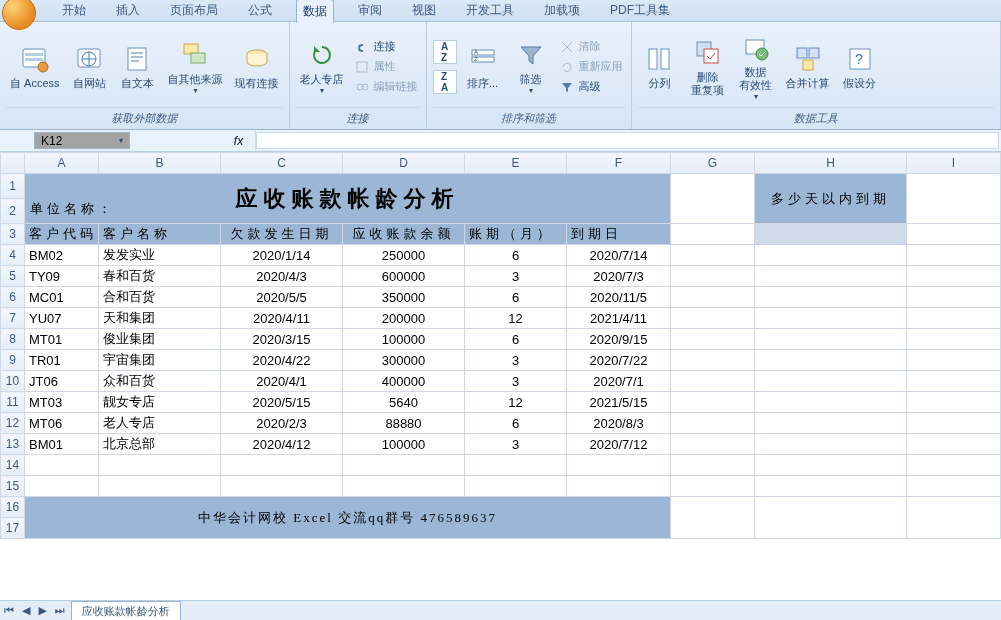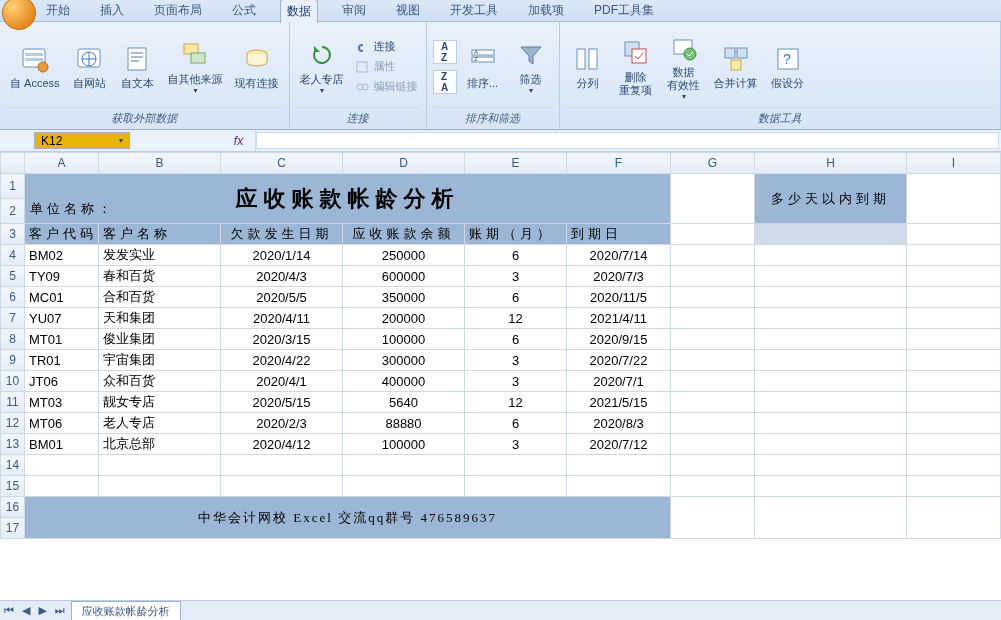--- a/index.html
+++ b/index.html
@@ -12,21 +12,21 @@
     overflow: hidden;
     position: relative;
   }
   
   .ribbon-tabs {
     display: flex;
     align-items: center;
     height: 22px;
     background: linear-gradient(#dbe8f7, #cfe0f2);
     border-bottom: 1px solid #a8c0db;
-    padding-left: 40px;
+    padding-left: 56px;
     gap: 18px;
     color: #3b5a82;
   }
   .ribbon-tabs .tab {
     padding: 3px 6px;
     cursor: pointer;
   }
   .ribbon-tabs .tab.active {
     background: #e8f0fa;
     border: 1px solid #9ab3cf;
@@ -98,31 +98,31 @@
   .chev { font-size:8px; color:#2a4a73; margin-left:1px;}
   
   .formula-row {
     display:flex; align-items:stretch;
     height: 22px;
     border-bottom: 1px solid #b9cee4;
     background:#e9f1fb;
   }
   .namebox {
     width: 96px;
-    background:#eab308;
+    background:#a3a3a3;
     border:1px solid #9ab3cf;
     margin:2px;
     padding:2px 6px;
     font-size:12px;
     color:#000;
     display:flex;align-items:center;justify-content:space-between;
   }
   .fx {
     width: 34px; display:flex;align-items:center;justify-content:center;
-    font-style: italic; color:#701a75; border-right:1px solid #c8dbef;
+    font-style: italic; color:#0f172a; border-right:1px solid #c8dbef;
   }
   .fbar {
     flex:1; background:#fff; border:1px solid #c8dbef; margin:2px 2px 2px 0;
   }
   
   .grid-wrap { position:relative; }
   table.sheet {
     border-collapse: collapse;
     table-layout: fixed;
     width: 1001px;
@@ -316,20 +316,46 @@
         <span class="lbl">排序...</span>
       </div>
       <div class="rbtn">
         <span class="ric">
           <svg width="28" height="28">
               <path d="M4 6h20l-8 9v8l-4-3v-5z" fill="#9ab3cf" stroke="#5a7aa0"></path>
             </svg>
         </span>
         <span class="lbl">筛选</span>
           <span class="chev">▾</span>
+      </div>
+      <div class="mini-col">
+        <div class="mini-item disabled">
+          <span class="small-ic">
+              <svg width="14" height="14">
+                <path d="M2 2l10 10M12 2L2 12" stroke="#aab9cc"></path>
+              </svg>
+            </span>
+          <span>清除</span>
+        </div>
+        <div class="mini-item disabled">
+          <span class="small-ic">
+              <svg width="14" height="14">
+                <path d="M3 7a4 4 0 1 1 1 3" fill="none" stroke="#aab9cc"></path>
+              </svg>
+            </span>
+          <span>重新应用</span>
+        </div>
+        <div class="mini-item">
+          <span class="small-ic">
+              <svg width="14" height="14">
+                <path d="M2 3h10l-4 5v4l-2-1V8z" fill="#5a7aa0"></path>
+              </svg>
+            </span>
+          <span>高级</span>
+        </div>
       </div>
     </div>
     <div class="group-label">排序和筛选</div>
   </div>
 
   <div class="group" style="flex:1">
     <div class="group-body">
       <div class="rbtn">
         <span class="ric">
           <svg width="28" height="28">

